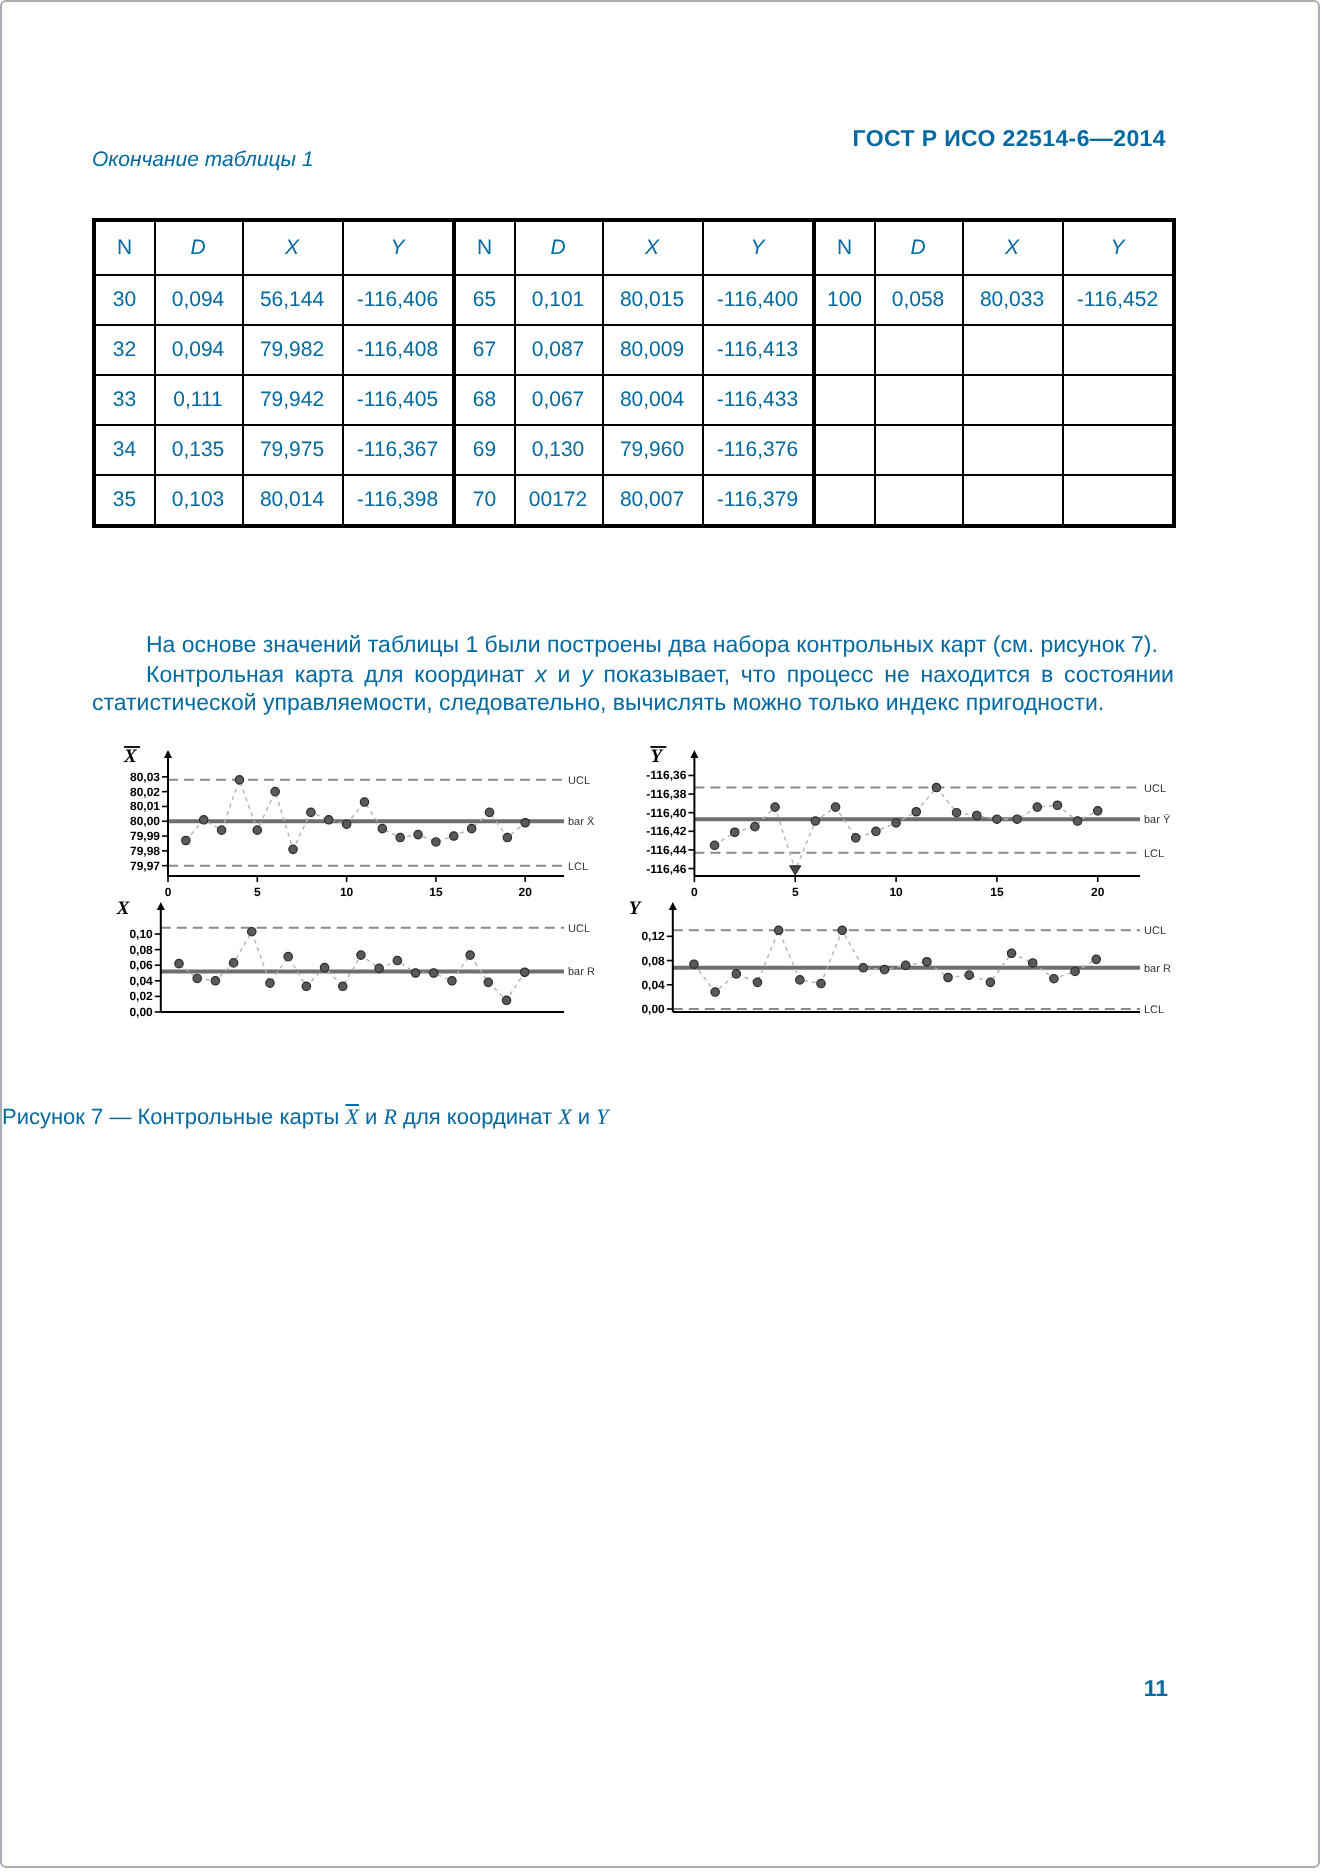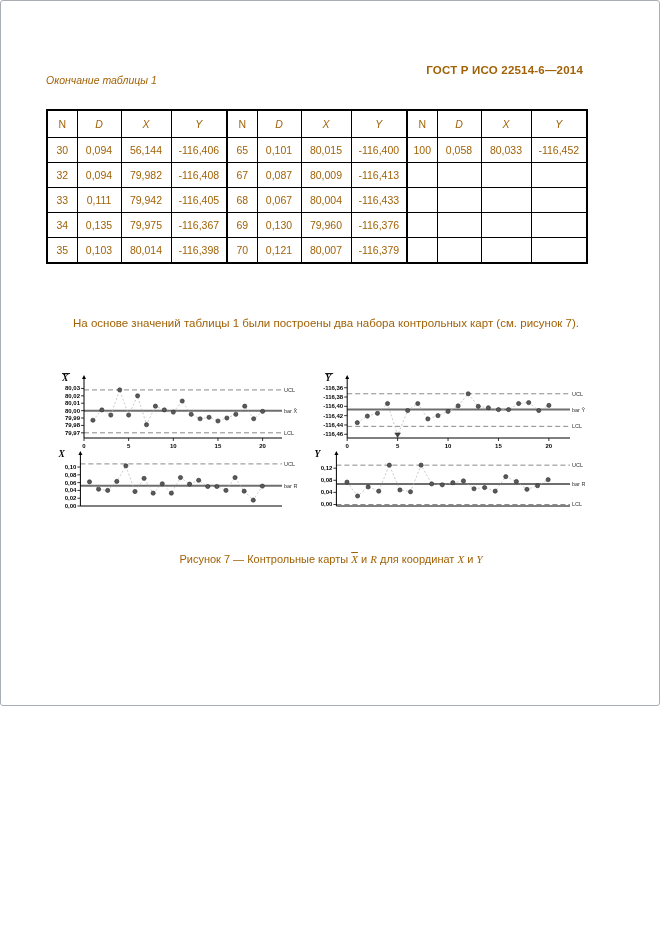--- a/index.html
+++ b/index.html
@@ -1,39 +1,39 @@
 <!DOCTYPE html>
 <html><head>
 <meta charset="utf-8">
 <style>
   html,body { margin:0; padding:0; background:#fff; }
   .page {
-    position:relative; width:660px; height:706px; box-sizing:border-box;
+    position:relative; width:660px; height:934px; box-sizing:border-box;
     background:#fff; border:1px solid #a9aeb5; border-radius:3px;
-    font-family:"Liberation Sans", sans-serif; color:#a16207; overflow:hidden;
+    font-family:"Liberation Sans", sans-serif; color:#0369a1; overflow:hidden;
   }
   .doc-header { position:absolute; top:63px; right:76px; font-weight:bold; font-size:11.5px; letter-spacing:0.2px; }
   .table-caption { position:absolute; top:73px; left:45px; font-style:italic; font-size:10.5px; }
   table.data { position:absolute; top:108px; left:45px; border-collapse:collapse; border:2px solid #000; table-layout:fixed; }
   table.data th, table.data td {
     border:1px solid #000; font-size:10.5px; font-weight:normal;
     text-align:center; vertical-align:middle; padding:0; height:24px; overflow:hidden;
   }
   table.data thead th { height:26px; }
   table.data .it { font-style:italic; }
   table.data .grp { border-left:2px solid #000; }
   .text-block { position:absolute; top:315px; left:45px; width:541px; font-size:11.5px; line-height:14.6px; text-align:justify; }
   .text-block p { margin:0; text-indent:27px; }
   .figure { position:absolute; top:371px; left:57px; width:545px; height:145px; }
   .figure svg { position:absolute; overflow:visible; }
   #c0 { left:0; top:0; }
   #c1 { left:256px; top:0; }
   #c2 { left:0; top:76px; }
   #c3 { left:256px; top:76px; }
-  .fig-caption { position:absolute; top:552px; left:0; width:660px; text-align:center; font-size:11px; }
+  .fig-caption { position:absolute; top:552px; left:0; width:660px; font-size:11px; }
   .fig-caption i { font-family:"Liberation Serif", serif; }
   .page-num { position:absolute; top:838px; right:75px; font-weight:bold; font-size:11.5px; }
 </style>
 </head>
 <body>
 
 <div class="page">
   <div class="doc-header">ГОСТ Р ИСО 22514-6—2014</div>
   <div class="table-caption">Окончание таблицы 1</div>
 
@@ -124,33 +124,34 @@
           <td></td>
           <td></td>
           <td></td>
         </tr>
         <tr>
           <td>35</td>
           <td>0,103</td>
           <td>80,014</td>
           <td>-116,398</td>
           <td class="grp">70</td>
-          <td>0,121</td>
+          <td>00172</td>
           <td>80,007</td>
           <td>-116,379</td>
           <td class="grp"></td>
           <td></td>
           <td></td>
           <td></td>
         </tr>
       </tbody>
     </table>
 
   <div class="text-block">
     <p>На основе значений таблицы 1 были построены два набора контрольных карт (см. рисунок 7).</p>
+    <p><span>Контрольная карта для координат </span><i>x</i><span> и </span><i>y</i><span> показывает, что процесс не находится в состоянии статистической управляемости, следовательно, вычислять можно только индекс пригодности.</span></p>
   </div>
 
   <div class="figure">
     <svg id="c0" width="248" height="78">
         <line x1="26" y1="17.917808219174194" x2="224" y2="17.917808219174194" stroke="#8a8a8a" stroke-width="1" stroke-dasharray="5,3"></line>
         <text x="226" y="19.917808219174194" font-size="5.5" fill="#333" font-family="&quot;Liberation Sans&quot;,sans-serif">UCL</text>
         <line x1="26" y1="38.63013698629965" x2="224" y2="38.63013698629965" stroke="#6e6e6e" stroke-width="2"></line>
         <text x="226" y="40.63013698629965" font-size="5.5" fill="#333" font-family="&quot;Liberation Sans&quot;,sans-serif">bar X̄</text>
         <line x1="26" y1="60.82191780821601" x2="224" y2="60.82191780821601" stroke="#8a8a8a" stroke-width="1" stroke-dasharray="5,3"></line>
         <text x="226" y="62.82191780821601" font-size="5.5" fill="#333" font-family="&quot;Liberation Sans&quot;,sans-serif">LCL</text>

